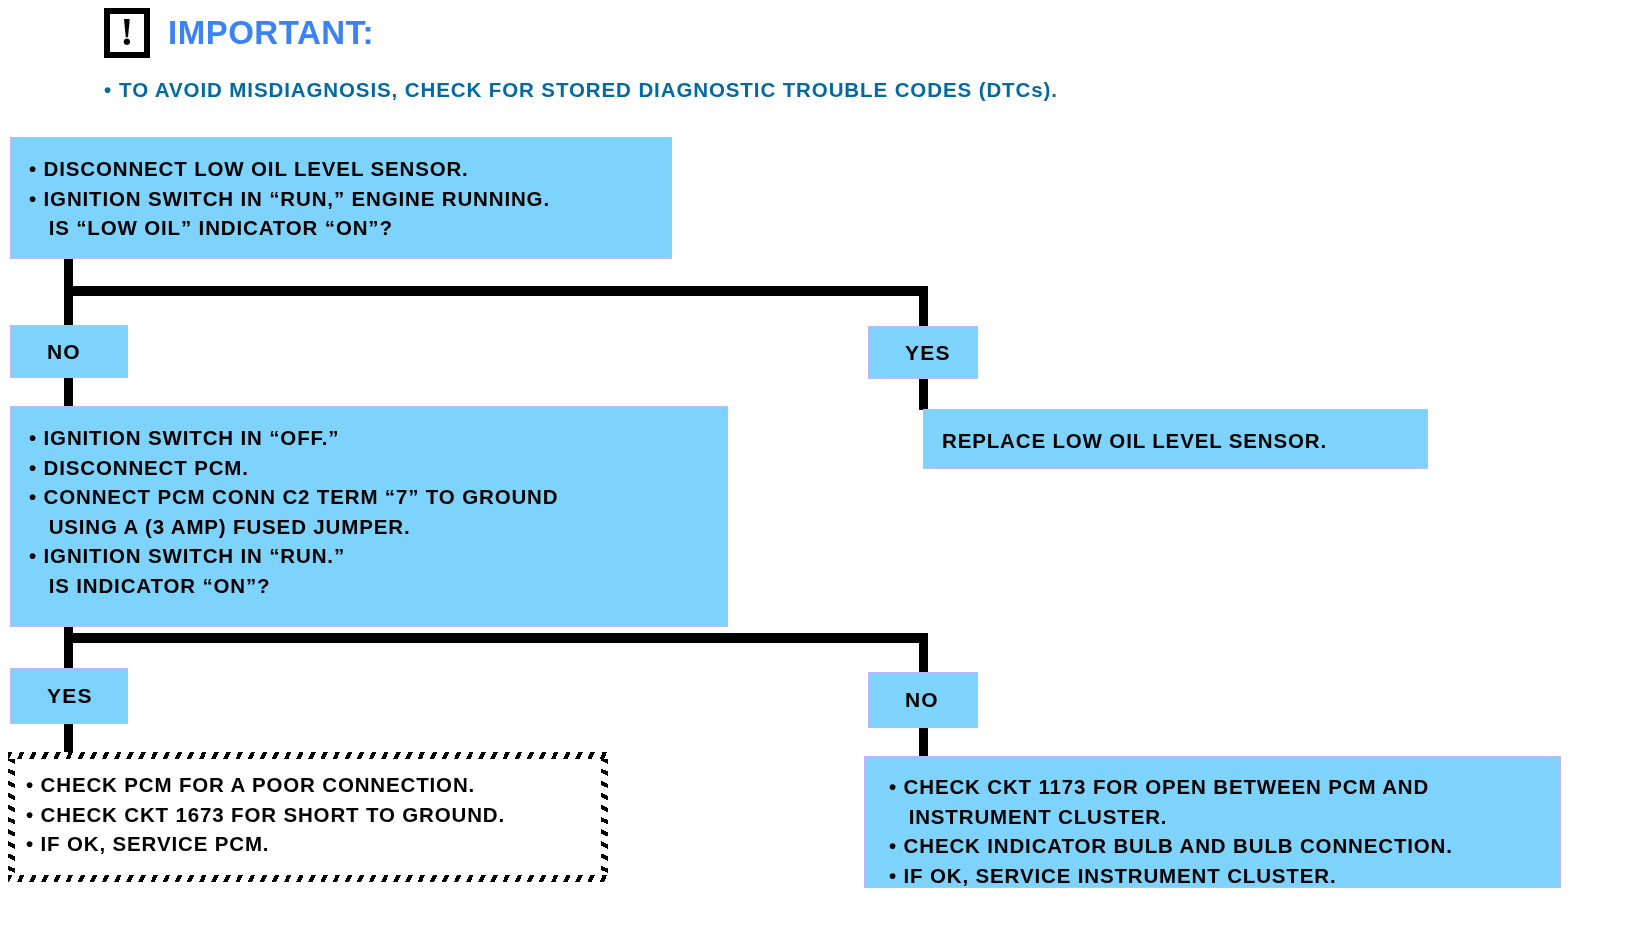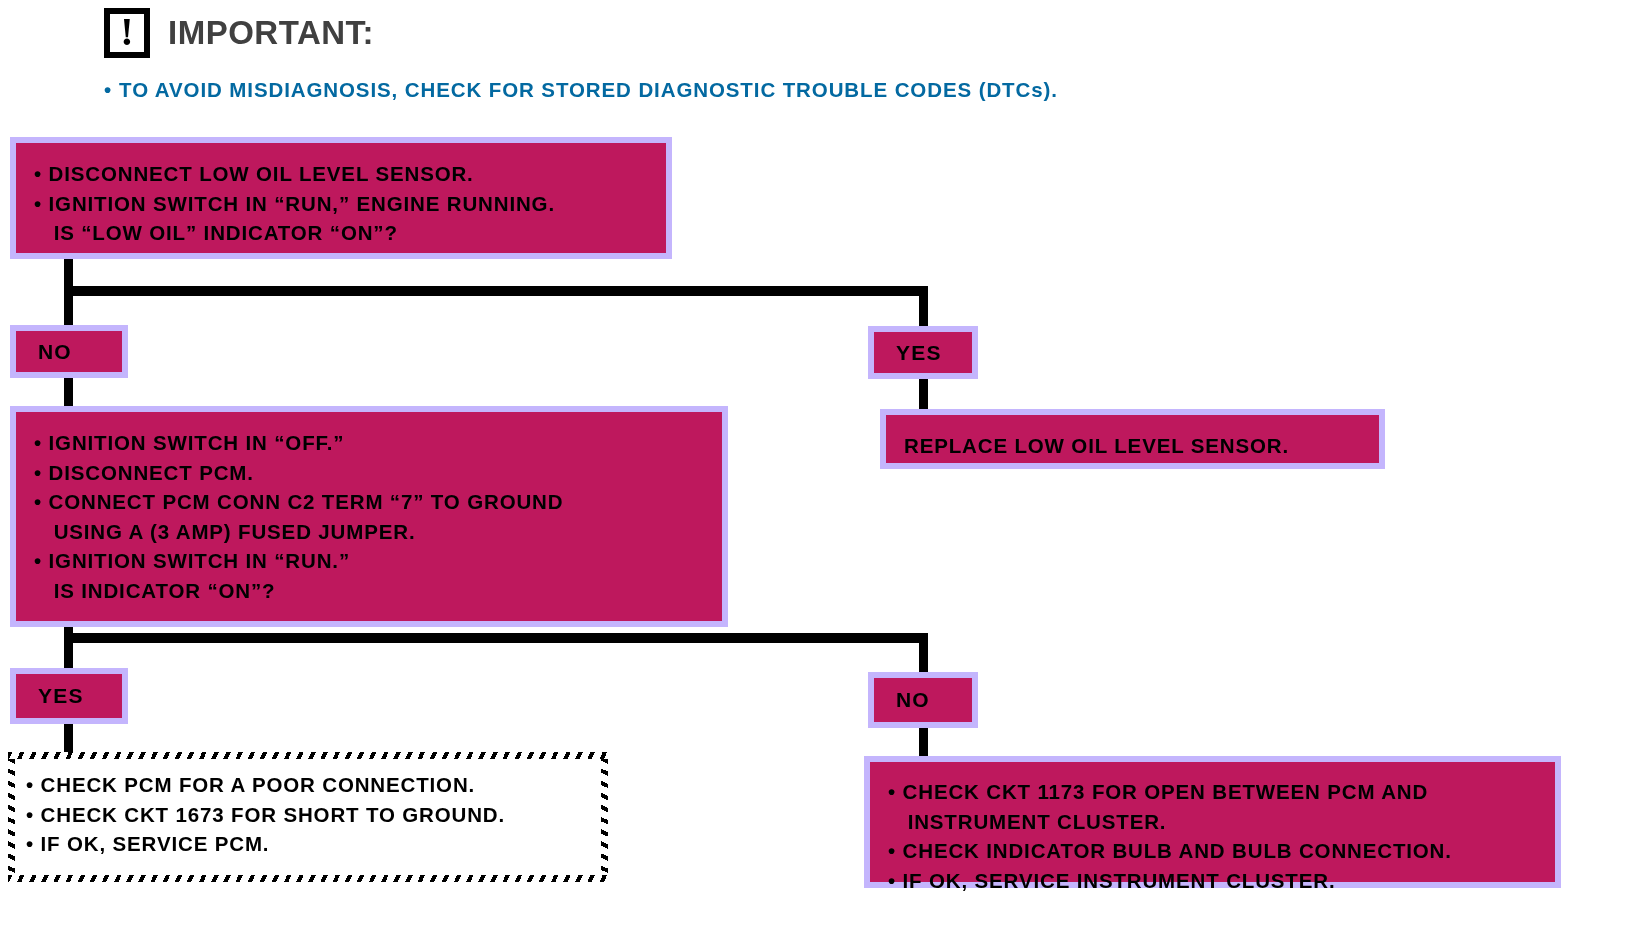--- a/index.html
+++ b/index.html
@@ -42,41 +42,41 @@
     font-weight: bold;
     font-size: 40px;
     line-height: 1;
     color: #000;
     transform: translateY(-1px);
   }
   #important-label {
     font-size: 33px;
     font-weight: bold;
     letter-spacing: 0.5px;
-    color: #404040;
+    color: #3b82f6;
     white-space: nowrap;
   }
   #important-note {
     position: absolute;
     left: 104px;
     top: 78px;
     font-size: 20.5px;
     font-weight: bold;
     letter-spacing: 0.9px;
     color: #0369a1;
     white-space: nowrap;
   }
   #important-note .bullet { margin-right: 7px; }
 
   
   .box {
     position: absolute;
     box-sizing: border-box;
-    border: 6px solid #c4b5fd;
-    background: #be185d;
+    border: 1px solid #c4b5fd;
+    background: #7dd3fc;
     color: #000;
   }
 
   .box-text {
     font-size: 20.5px;
     font-weight: bold;
     letter-spacing: 0.85px;
     line-height: 1.44;
     white-space: pre;
   }
@@ -96,21 +96,21 @@
 
   .decision {
     display: flex;
     align-items: center;
     justify-content: flex-start;
   }
   .decision-label {
     font-size: 21px;
     font-weight: bold;
     letter-spacing: 1.2px;
-    padding-left: 22px;
+    padding-left: 36px;
     color: #000;
   }
 
   
   .conn {
     position: absolute;
     background: #000;
   }
 </style>
 </head>
@@ -144,21 +144,21 @@
     <span class="decision-label">NO</span>
   </div>
 
   <div class="box decision" style="left:868px; top:326px; width:110px; height:53px;">
     <span class="decision-label">YES</span>
   </div>
 
   <div class="conn" style="left:64px; top:378px; width:9px; height:29px;"></div>
   <div class="conn" style="left:919px; top:379px; width:9px; height:31px;"></div>
 
-  <div class="box" style="left:880px; top:409px; width:505px; height:60px;">
+  <div class="box" style="left:923px; top:409px; width:505px; height:60px;">
     <div class="box-text" style="padding:16px 0 0 18px;">REPLACE LOW OIL LEVEL SENSOR.</div>
   </div>
 
   <div class="box" style="left:10px; top:406px; width:718px; height:221px;">
     <div class="box-text" style="padding:16px 0 0 18px;">• IGNITION SWITCH IN “OFF.”
 • DISCONNECT PCM.
 • CONNECT PCM CONN C2 TERM “7” TO GROUND
    USING A (3 AMP) FUSED JUMPER.
 • IGNITION SWITCH IN “RUN.”
    IS INDICATOR “ON”?</div>
@@ -180,19 +180,19 @@
   <div class="conn" style="left:64px; top:724px; width:9px; height:30px;"></div>
   <div class="conn" style="left:919px; top:728px; width:9px; height:30px;"></div>
 
   <div class="box-hatched" style="left:8px; top:752px; width:600px; height:130px;">
     <div class="box-text" style="padding:18px 0 0 18px;">• CHECK PCM FOR A POOR CONNECTION.
 • CHECK CKT 1673 FOR SHORT TO GROUND.
 • IF OK, SERVICE PCM.</div>
   </div>
 
   <div class="box" style="left:864px; top:756px; width:697px; height:132px;">
-    <div class="box-text" style="padding:15px 0 0 18px;">• CHECK CKT 1173 FOR OPEN BETWEEN PCM AND
+    <div class="box-text" style="padding:15px 0 0 18px;margin-left:6px;">• CHECK CKT 1173 FOR OPEN BETWEEN PCM AND
    INSTRUMENT CLUSTER.
 • CHECK INDICATOR BULB AND BULB CONNECTION.
 • IF OK, SERVICE INSTRUMENT CLUSTER.</div>
   </div>
 
 </div>
 
 </body></html>

